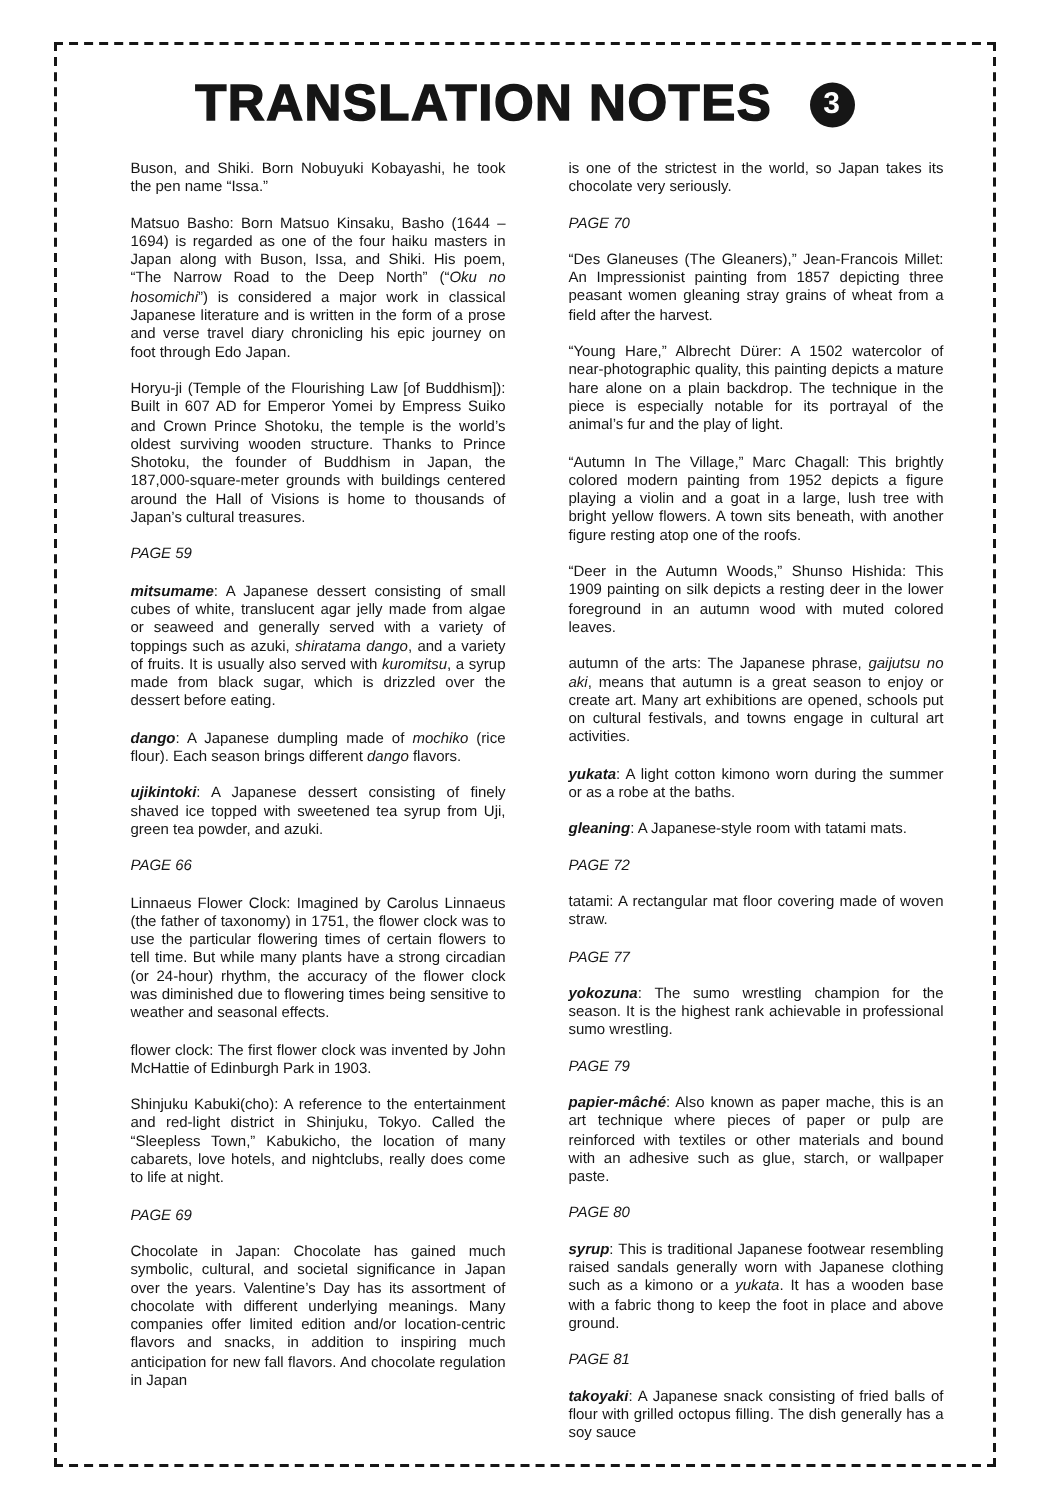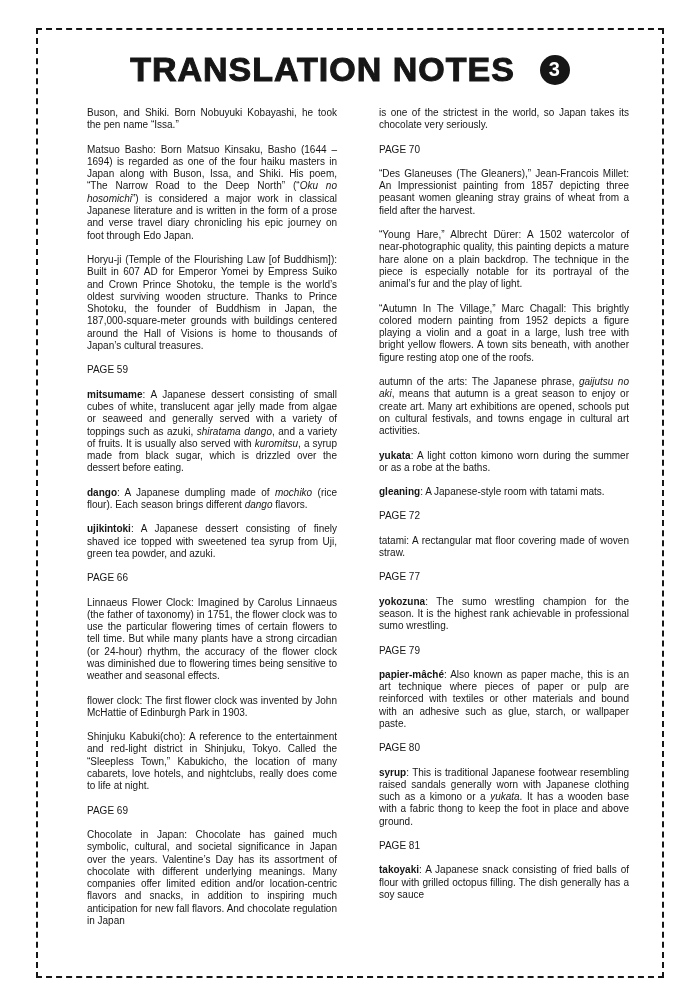--- a/index.html
+++ b/index.html
@@ -49,23 +49,23 @@
     display: flex;
     gap: 26px;
   }
   .col {
     flex: 1 1 0;
     font-size: 10px;
     line-height: 12.3px;
     text-align: justify;
   }
   .col p { margin: 0 0 12px 16px; }
-  .page-hdr { }
+  .page-hdr { font-style: italic; }
   .s-b  { font-weight: normal; }
-  .s-bi { font-weight: bold; }
+  .s-bi { font-weight: bold; font-style: italic; }
   .s-i  { font-style: italic; }
   .s-n  { }
 </style>
 </head>
 <body>
 
 <div class="page">
   <div class="frame">
     <h1 class="title">
       <span>TRANSLATION NOTES</span>
@@ -88,20 +88,21 @@
           <p class="entry"><span class="s-b">Shinjuku Kabuki(cho)</span><span class="s-n">: A reference to the entertainment and red-light district in Shinjuku, Tokyo. Called the “Sleepless Town,” Kabukicho, the location of many cabarets, love hotels, and nightclubs, really does come to life at night.</span></p>
           <p class="page-hdr"><span class="s-n">PAGE 69</span></p>
           <p class="entry"><span class="s-b">Chocolate in Japan</span><span class="s-n">: Chocolate has gained much symbolic, cultural, and societal significance in Japan over the years. Valentine’s Day has its assortment of chocolate with different underlying meanings. Many companies offer limited edition and/or location-centric flavors and snacks, in addition to inspiring much anticipation for new fall flavors. And chocolate regulation in Japan</span></p>
         </div>
       <div class="col" id="col-right">
           <p class="entry"><span class="s-n">is one of the strictest in the world, so Japan takes its chocolate very seriously.</span></p>
           <p class="page-hdr"><span class="s-n">PAGE 70</span></p>
           <p class="entry"><span class="s-b">“Des Glaneuses (The Gleaners),” Jean-Francois Millet</span><span class="s-n">: An Impressionist painting from 1857 depicting three peasant women gleaning stray grains of wheat from a field after the harvest.</span></p>
           <p class="entry"><span class="s-b">“Young Hare,” Albrecht Dürer</span><span class="s-n">: A 1502 watercolor of near-photographic quality, this painting depicts a mature hare alone on a plain backdrop. The technique in the piece is especially notable for its portrayal of the animal’s fur and the play of light.</span></p>
           <p class="entry"><span class="s-b">“Autumn In The Village,” Marc Chagall</span><span class="s-n">: This brightly colored modern painting from 1952 depicts a figure playing a violin and a goat in a large, lush tree with bright yellow flowers. A town sits beneath, with another figure resting atop one of the roofs.</span></p>
+          <p class="entry"><span class="s-b">“Deer in the Autumn Woods,” Shunso Hishida</span><span class="s-n">: This 1909 painting on silk depicts a resting deer in the lower foreground in an autumn wood with muted colored leaves.</span></p>
           <p class="entry"><span class="s-b">autumn of the arts</span><span class="s-n">: The Japanese phrase, </span><span class="s-i">gaijutsu no aki</span><span class="s-n">, means that autumn is a great season to enjoy or create art. Many art exhibitions are opened, schools put on cultural festivals, and towns engage in cultural art activities.</span></p>
           <p class="entry"><span class="s-bi">yukata</span><span class="s-n">: A light cotton kimono worn during the summer or as a robe at the baths.</span></p>
           <p class="entry"><span class="s-bi">gleaning</span><span class="s-n">: A Japanese-style room with tatami mats.</span></p>
           <p class="page-hdr"><span class="s-n">PAGE 72</span></p>
           <p class="entry"><span class="s-b">tatami</span><span class="s-n">: A rectangular mat floor covering made of woven straw.</span></p>
           <p class="page-hdr"><span class="s-n">PAGE 77</span></p>
           <p class="entry"><span class="s-bi">yokozuna</span><span class="s-n">: The sumo wrestling champion for the season. It is the highest rank achievable in professional sumo wrestling.</span></p>
           <p class="page-hdr"><span class="s-n">PAGE 79</span></p>
           <p class="entry"><span class="s-bi">papier-mâché</span><span class="s-n">: Also known as paper mache, this is an art technique where pieces of paper or pulp are reinforced with textiles or other materials and bound with an adhesive such as glue, starch, or wallpaper paste.</span></p>
           <p class="page-hdr"><span class="s-n">PAGE 80</span></p>

